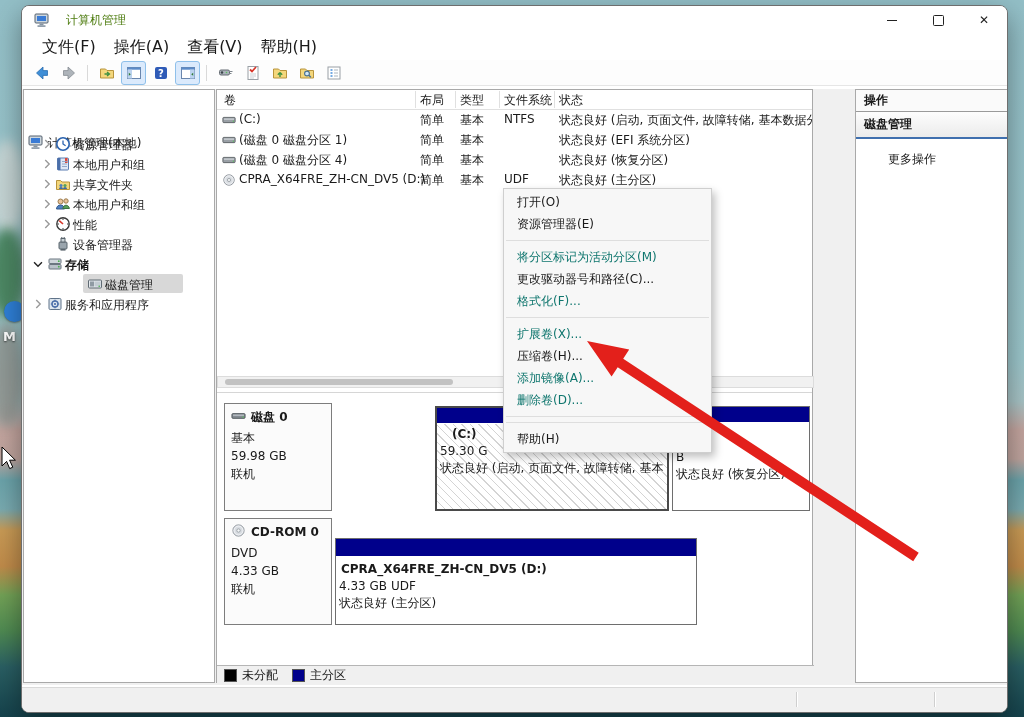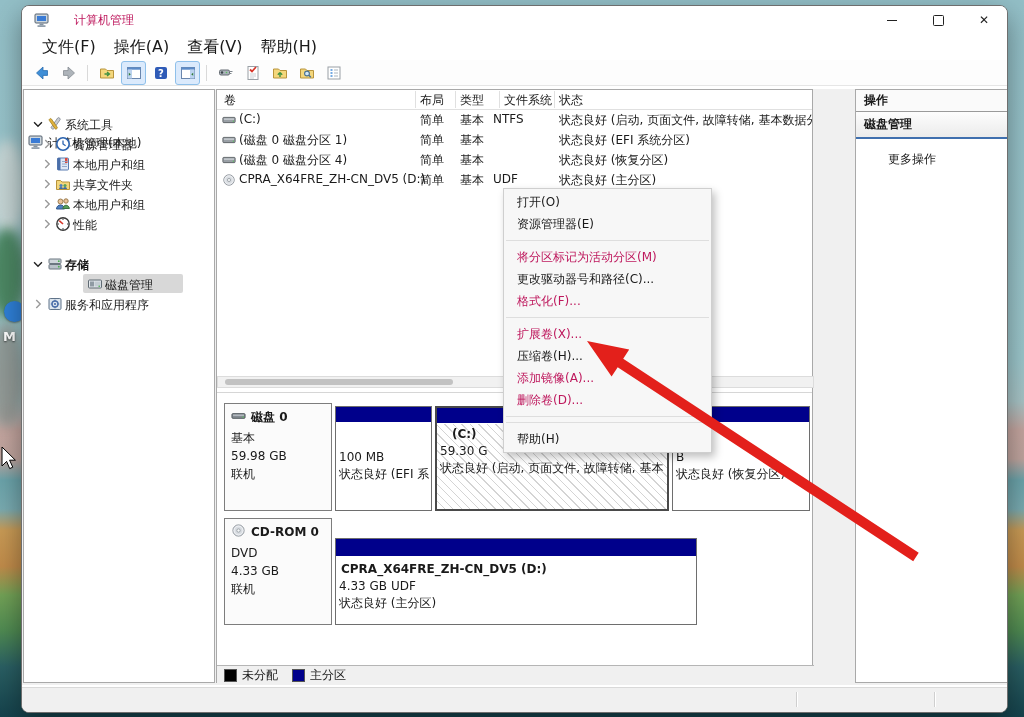--- a/index.html
+++ b/index.html
@@ -10,21 +10,21 @@
   .blob{position:absolute;border-radius:50%;filter:blur(6px);}
   .blob.mist{left:-12px;top:140px;width:38px;height:95px;background:#cfd8d6;opacity:.8;}
   .blob.trees{left:-12px;top:228px;width:38px;height:90px;background:#3f7d52;opacity:.85;}
   .blob.rock{left:-12px;top:322px;width:36px;height:105px;background:#8d8f8a;opacity:.8;}
   .desk-icon-circle{position:absolute;left:4px;top:301px;width:21px;height:21px;border-radius:50%;background:#2f80d8;box-shadow:0 1px 2px rgba(0,0,0,.4);}
   .desk-m{position:absolute;left:3px;top:329px;font-size:13px;font-weight:bold;color:#fff;text-shadow:0 1px 2px rgba(0,0,0,.6);}
   
   #win{position:absolute;left:21px;top:5px;width:985px;height:706px;background:#fff;border:1px solid #6e6e6e;border-radius:8px;box-shadow:0 10px 28px rgba(0,0,0,.38);overflow:hidden;}
   #titlebar{position:absolute;left:0;top:0;width:100%;height:28px;background:#fff;display:flex;align-items:center;}
   #title-icon{margin-left:12px;width:16px;height:16px;}
-  #title-text{margin-left:24px;font-size:12px;color:#be185d;}
+  #title-text{margin-left:16px;font-size:12px;color:#4d7c0f;}
   #caption-btns{position:absolute;right:0;top:0;height:28px;display:flex;}
   .cap-btn{width:46px;height:28px;display:flex;align-items:center;justify-content:center;}
   .glyph-min{width:10px;border-top:1px solid #222;}
   .glyph-max{width:9px;height:9px;border:1px solid #222;border-radius:1.5px;}
   .glyph-close{font-size:12px;color:#222;line-height:1;}
   #menubar{position:absolute;left:0;top:28px;width:100%;height:26px;background:#fff;display:flex;align-items:center;padding-left:11px;box-sizing:border-box;}
   .menu-item{padding:3px 9px;color:#1a1a1a;font-size:16px;border-radius:3px;}
   #toolbar{position:absolute;left:0;top:54px;width:100%;height:26px;background:#fdfdfd;border-bottom:1px solid #e6e6e6;display:flex;align-items:center;padding-left:7px;box-sizing:border-box;gap:2px;}
   .tb-btn{width:23px;height:22px;display:flex;align-items:center;justify-content:center;border:1px solid transparent;border-radius:3px;}
   .tb-btn.pressed{background:#dbeafc;border-color:#8fc0ea;}
@@ -45,21 +45,21 @@
   .lv1 .ex{left:7px;} .lv1 .ico{left:23px;} .lv1 .lbl{left:41px;}
   .lv2 .ex{left:16px;} .lv2 .ico{left:31px;} .lv2 .lbl{left:49px;}
   .lv3 .ico{left:63px;} .lv3 .lbl{left:81px;}
   
   #vol-header{position:absolute;left:0;top:0;width:100%;height:19px;background:#fff;border-bottom:1px solid #e0e0e0;}
   .colsep{position:absolute;top:1px;width:1px;height:17px;background:#e0e0e0;}
   .chdr{position:absolute;top:2px;font-size:12px;color:#1a1a1a;white-space:nowrap;}
   .vrow{position:absolute;left:0;width:100%;height:20px;}
   .vcell{position:absolute;top:2px;font-size:12px;white-space:nowrap;}
   .vico{position:absolute;left:5px;top:3px;width:14px;height:14px;}
-  .cx0{left:22px;} .cx1{left:203px;} .cx2{left:243px;} .cx3{left:276px;} .cx4{left:342px;max-width:253px;overflow:hidden;}
+  .cx0{left:22px;} .cx1{left:203px;} .cx2{left:243px;} .cx3{left:287px;} .cx4{left:342px;max-width:253px;overflow:hidden;}
   #hscroll{position:absolute;left:0;top:286px;width:597px;height:12px;background:#f1f1f1;border:1px solid #dcdcdc;box-sizing:border-box;}
   #hthumb{position:absolute;left:7px;top:2px;width:228px;height:6px;background:#c2c2c2;border-radius:3px;}
   #split-line{position:absolute;left:0;top:302px;width:100%;height:1px;background:#d6d6d6;}
   
   .disk-row{position:absolute;left:0;width:597px;}
   #disk0-row{top:313px;height:108px;}
   #cd-row{top:428px;height:107px;}
   .dinfo{position:absolute;left:7px;top:0;width:108px;background:#fbfbfb;border:1px solid #7d7d7d;box-sizing:border-box;padding:4px 6px;}
   #disk0-row .dinfo{height:108px;} #cd-row .dinfo{height:107px;}
   .dtitle{display:flex;align-items:center;gap:5px;font-weight:bold;font-size:12px;margin-bottom:3px;}
@@ -91,21 +91,21 @@
   .tri-up{width:0;height:0;border-left:4px solid transparent;border-right:4px solid transparent;border-bottom:6px solid #1a1a1a;}
   #act-more{position:absolute;left:0;top:58px;width:100%;height:22px;display:flex;align-items:center;}
   #act-more .m-lbl{margin-left:32px;}
   .tri-right{position:absolute;right:10px;top:7px;width:0;height:0;border-top:4px solid transparent;border-bottom:4px solid transparent;border-left:6px solid #1a1a1a;}
   
   #statusbar{position:absolute;left:0;top:681px;width:100%;height:24px;background:#f0f0f0;border-top:1px solid #d9d9d9;}
   .sb-sep{position:absolute;top:4px;width:1px;height:15px;background:#cfcfcf;box-shadow:1px 0 0 #fff;}
   
   #ctx-menu{position:absolute;left:503px;top:188px;width:209px;background:#f7f7f7;border:1px solid #cfcfcf;box-shadow:3px 4px 8px rgba(0,0,0,.25);padding:2px 0;box-sizing:border-box;z-index:50;}
   .mi{height:22px;line-height:22px;padding-left:13px;font-size:12px;color:#1a1a1a;white-space:nowrap;}
-  .mi.disabled{color:#be185d;}
+  .mi.disabled{color:#0f766e;}
   .msep{height:1px;background:#dedede;margin:5px 2px;}
   
   #overlay{position:absolute;left:0;top:0;z-index:60;pointer-events:none;}
 </style>
 </head>
 <body>
 
 <div id="stage">
 
   <div class="blob mist"></div>
@@ -226,30 +226,20 @@
       <div class="pane" id="tree-pane">
           <div class="trow lv0" style="top: 4px; margin-top: 38px;">
             <span class="ico"><svg width="16" height="16" viewBox="0 0 16 16">
                 <rect x="1" y="2" width="13" height="9" rx="1" fill="#cdd7de" stroke="#55616e"></rect>
                 <rect x="3" y="4" width="9" height="5" fill="#3a7bd5"></rect>
                 <rect x="5.5" y="11.5" width="4" height="1.8" fill="#8795a3"></rect>
                 <rect x="3.5" y="13.3" width="8" height="1.6" fill="#8795a3"></rect>
               </svg></span>
             <span class="lbl">计算机管理(本地)</span>
           </div>
-          <div class="trow lv1" style="top: 24px;">
-            <span class="ex"><svg width="14" height="14" viewBox="0 0 16 16">
-                <path d="M3.5 6l4.5 4.5L12.5 6" stroke="#222" stroke-width="1.6" fill="none"></path>
-              </svg></span>
-            <span class="ico"><svg width="16" height="16" viewBox="0 0 16 16">
-                <rect x="7.5" y="1" width="3" height="13" rx="1" transform="rotate(35 9 7)" fill="#c9cdd2" stroke="#7c838c" stroke-width=".7"></rect>
-                <rect x="5" y="2" width="2.6" height="12" rx="1" transform="rotate(-35 6 8)" fill="#e0b23c" stroke="#a07f22" stroke-width=".7"></rect>
-              </svg></span>
-            <span class="lbl">系统工具</span>
-          </div>
           <div class="trow lv2" style="top: 44px;">
             <span class="ex"><svg width="14" height="14" viewBox="0 0 16 16">
                 <path d="M6 3.5l4.5 4.5L6 12.5" stroke="#9a9a9a" stroke-width="1.6" fill="none"></path>
               </svg></span>
             <span class="ico"><svg width="16" height="16" viewBox="0 0 16 16">
                 <circle cx="8" cy="8" r="6.2" fill="#fff" stroke="#2c64b0" stroke-width="1.6"></circle>
                 <path d="M8 4.5V8l2.6 1.8" stroke="#2c64b0" stroke-width="1.3" fill="none"></path>
               </svg></span>
             <span class="lbl">资源管理器</span>
           </div>
@@ -292,20 +282,29 @@
           <div class="trow lv2" style="top: 124px;">
             <span class="ex"><svg width="14" height="14" viewBox="0 0 16 16">
                 <path d="M6 3.5l4.5 4.5L6 12.5" stroke="#9a9a9a" stroke-width="1.6" fill="none"></path>
               </svg></span>
             <span class="ico"><svg width="16" height="16" viewBox="0 0 16 16">
                 <circle cx="8" cy="8" r="6.2" fill="#fff" stroke="#3a3a3a" stroke-width="1.4"></circle>
                 <path d="M8 8 4.2 4.6" stroke="#d8382c" stroke-width="1.6"></path>
                 <path d="M8 2.5v1.5M13.5 8h-1.5M8 13.5v-1.5M2.5 8h1.5" stroke="#3a3a3a"></path>
               </svg></span>
             <span class="lbl">性能</span>
+          </div>
+          <div class="trow lv2" style="top: 144px;">
+            <span class="ico"><svg width="16" height="16" viewBox="0 0 16 16">
+                <rect x="4" y="6" width="8" height="7" rx="1" fill="#9aa5ad" stroke="#5b666e"></rect>
+                <rect x="6" y="2.5" width="4" height="3.5" fill="#c9d1d6" stroke="#5b666e"></rect>
+                <path d="M6.8 1v1.5M9.2 1v1.5" stroke="#5b666e" stroke-width="1.1"></path>
+                <rect x="5.5" y="13" width="5" height="1.6" fill="#5b666e"></rect>
+              </svg></span>
+            <span class="lbl">设备管理器</span>
           </div>
           <div class="trow lv1" style="top: 164px; font-weight: bold;">
             <span class="ex"><svg width="14" height="14" viewBox="0 0 16 16">
                 <path d="M3.5 6l4.5 4.5L12.5 6" stroke="#222" stroke-width="1.6" fill="none"></path>
               </svg></span>
             <span class="ico"><svg width="16" height="16" viewBox="0 0 16 16">
                 <rect x="2" y="3" width="12" height="4.5" rx=".8" fill="#cfd6db" stroke="#6b7680"></rect>
                 <rect x="2" y="8.5" width="12" height="4.5" rx=".8" fill="#b9c2c9" stroke="#6b7680"></rect>
                 <circle cx="11.8" cy="5.2" r=".9" fill="#47b04b"></circle>
                 <circle cx="11.8" cy="10.7" r=".9" fill="#47b04b"></circle>
@@ -409,27 +408,20 @@
                 <span class="dico"><svg width="15" height="15" viewBox="0 0 16 16">
                     <rect x="1" y="6" width="14" height="5" rx="1" fill="#848b92" stroke="#4e555b"></rect>
                     <rect x="2.2" y="7" width="11.6" height="1.4" fill="#b9bfc5"></rect>
                     <circle cx="13" cy="9.5" r=".8" fill="#58c05c"></circle>
                   </svg></span>
                 <span>磁盘 0</span>
               </div>
             <div class="dline">基本</div>
             <div class="dline">59.98 GB</div>
             <div class="dline">联机</div>
-          </div>
-          <div class="part d0p0">
-            <div class="pstrip" style="background: rgb(0, 0, 139);"></div>
-            <div class="pbody low">
-              <div class="pl">100 MB</div>
-              <div class="pl">状态良好 (EFI 系</div>
-            </div>
           </div>
           <div class="part d0p1">
             <div class="pstrip" style="background: rgb(0, 0, 139);"></div>
             <div class="pbody">
               <div class="pt">(C:)</div>
               <div class="pl">59.30 G</div>
               <div class="pl">状态良好 (启动, 页面文件, 故障转储, 基本</div>
             </div>
           </div>
           <div class="part d0p2">

